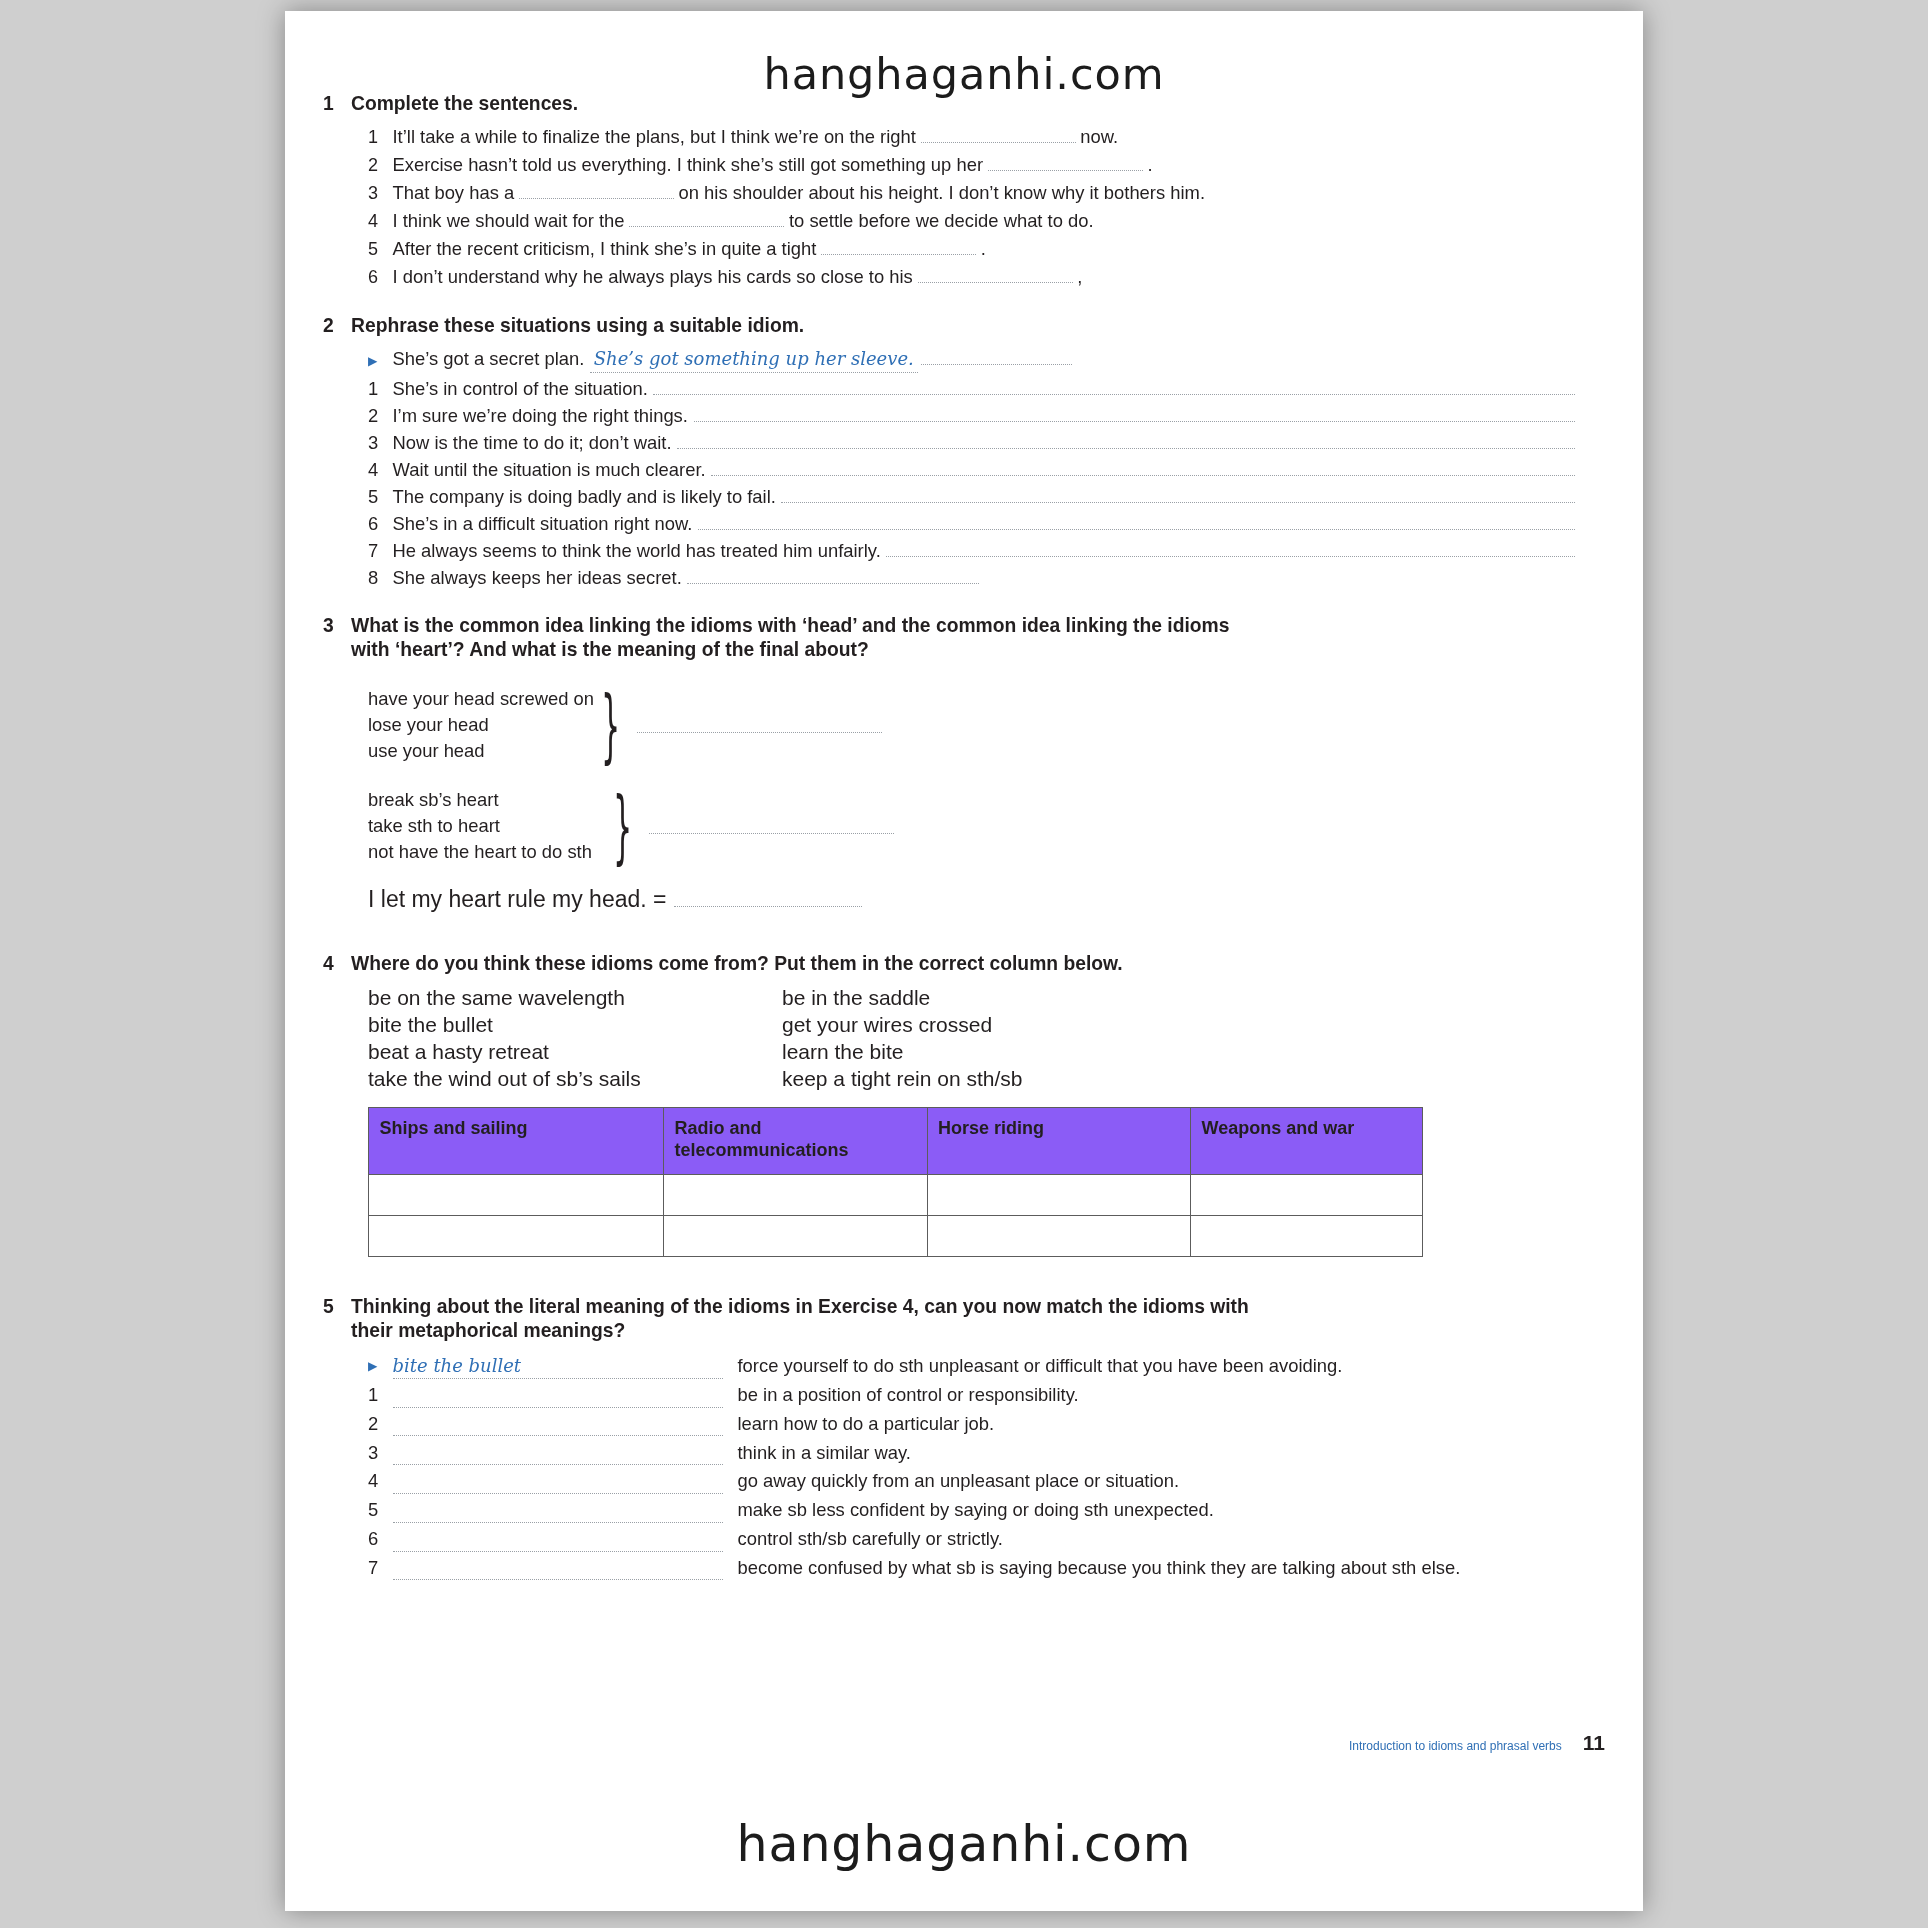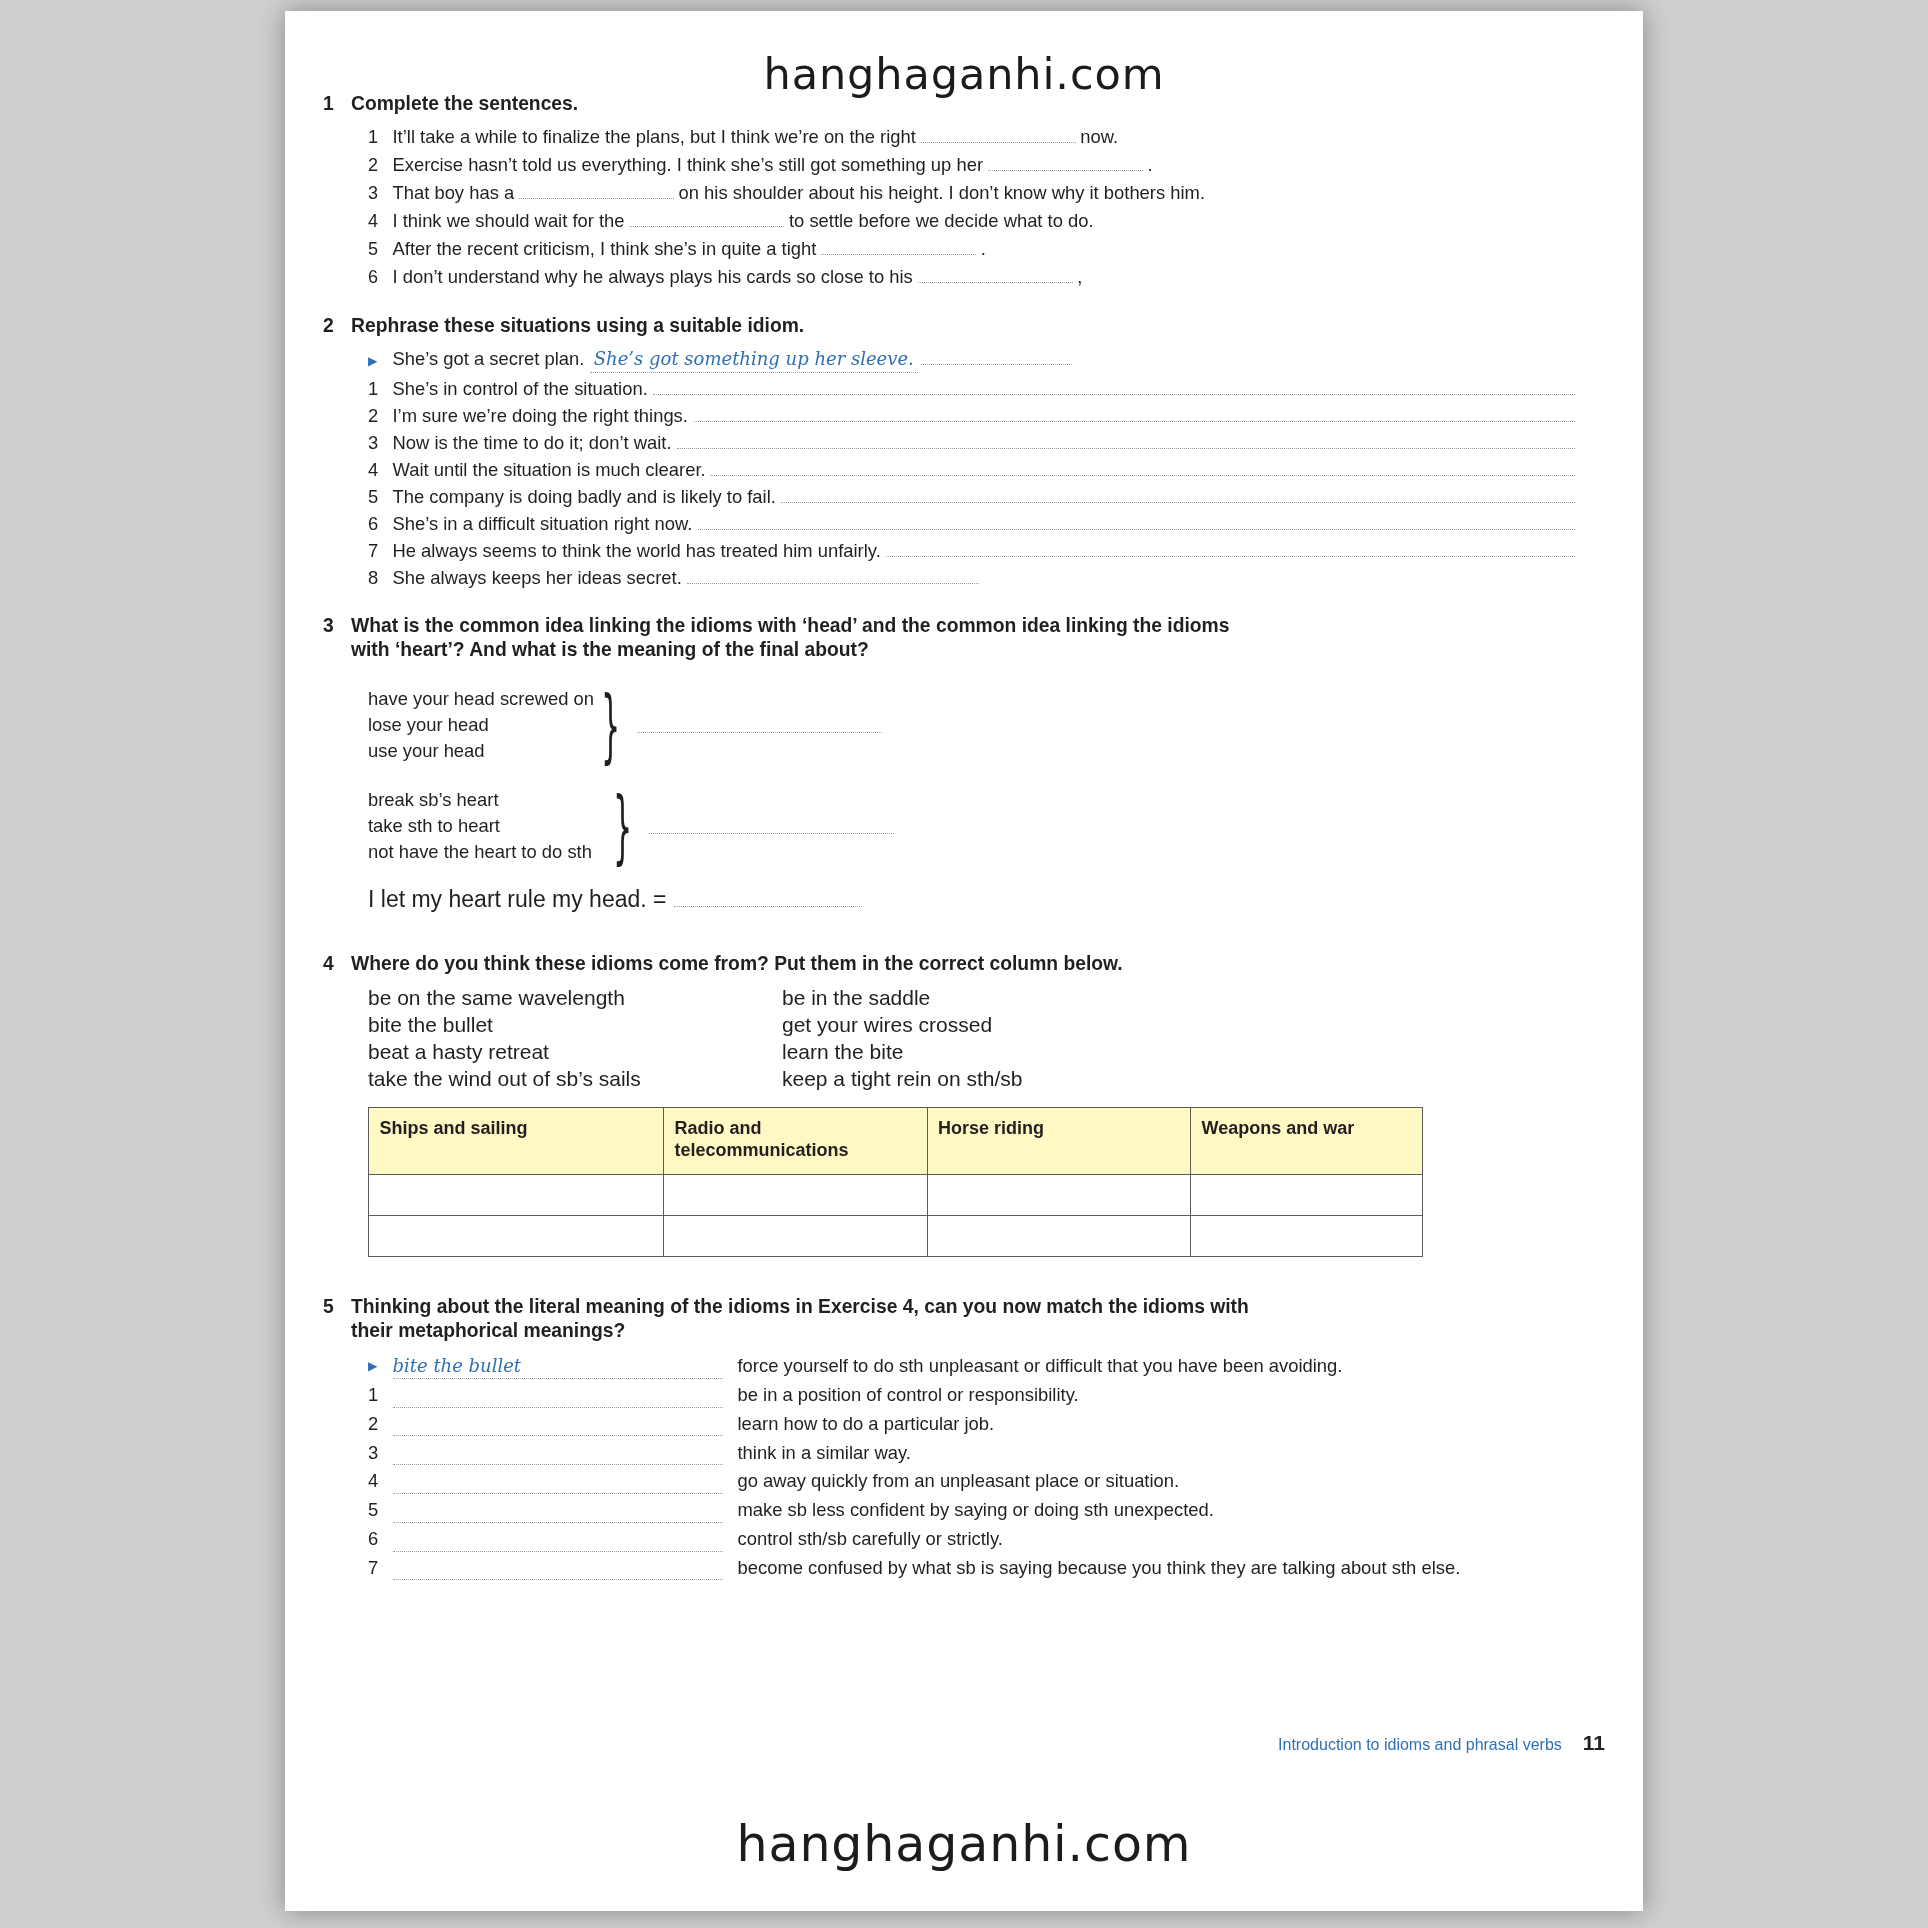--- a/index.html
+++ b/index.html
@@ -99,21 +99,21 @@
   .eqline .rule{width:188px;border-bottom:0.9px dotted #9aa0a6;height:15px;margin-left:7.5px;}
   
   .cols{display:flex;margin-left:45px;margin-top:7.5px;font-size:21px;line-height:27px;}
   .cols .c{width:414px;}
   
   table.tbl{
     margin-left:45px;margin-top:15px;
     border-collapse:collapse;width:1055px;
   }
   table.tbl th{
-    background:#fef9c3;border:0.9px solid #5c5c5c;
+    background:#8b5cf6;border:0.9px solid #5c5c5c;
     text-align:left;vertical-align:top;
     font-size:18px;font-weight:bold;padding:8.5px 10.4px;
     line-height:22.6px;height:49px;
   }
   table.tbl td{
     border:0.9px solid #5c5c5c;height:38px;
   }
   
   .match{margin-left:45px;margin-top:9.4px;}
   .m-row{display:flex;align-items:flex-start;font-size:18.4px;line-height:26px;margin-bottom:2.8px;}
@@ -122,21 +122,21 @@
   .m-row .left.filled{
     border-bottom:0.9px dotted #9aa0a6;
     color:#2f6fb5;font-family:"DejaVu Serif", serif;font-style:italic;font-size:18px;
   }
   .m-row .right{flex:1;padding-left:15px;}
   
   .footer{
     position:absolute;left:38px;right:38px;bottom:156px;
     display:flex;justify-content:flex-end;align-items:baseline;
   }
-  .footer .cap{color:#2f6fb5;font-size:16px;}
+  .footer .cap{color:#2f6fb5;font-size:12px;}
   .footer .pg{font-weight:bold;font-size:21px;margin-left:21px;color:#231f20;}
   .spacer{height:17px;}
 </style>
 </head>
 <body>
 
 <div class="page">
 
   <div class="wm-top">hanghaganhi.com</div>
 

